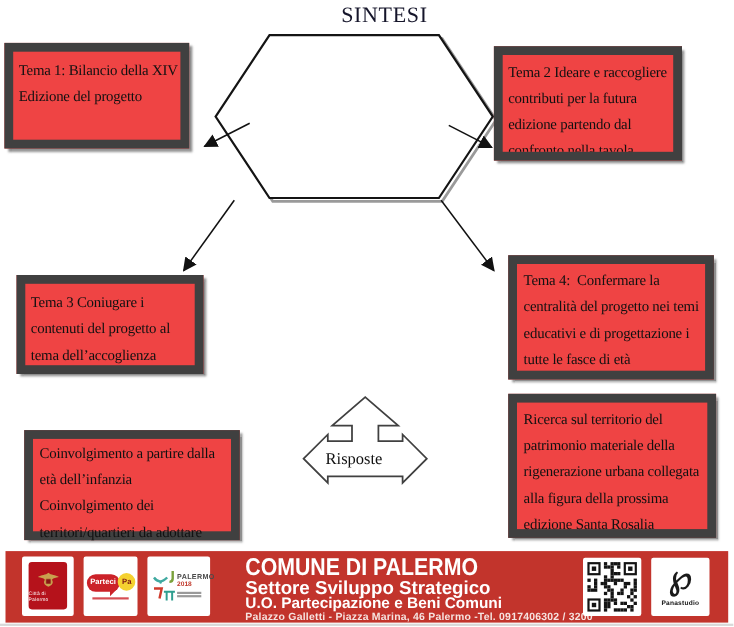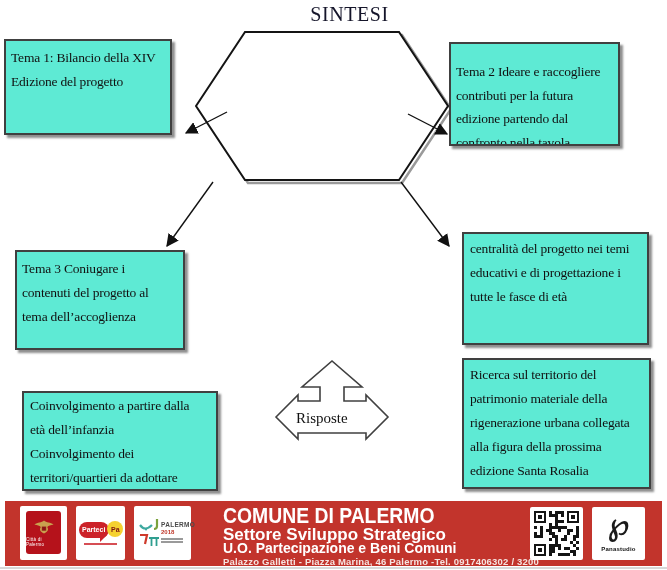--- a/index.html
+++ b/index.html
@@ -9,28 +9,28 @@
   .title{position:absolute;top:2px;left:0;right:0;text-align:center;
          font:20px/24px "Liberation Serif",serif;letter-spacing:.6px;color:#15152a;padding-left:32px;}
 
   svg.overlay{position:absolute;left:0;top:0;}
 
   .hextext{position:absolute;left:222px;top:34px;width:200px;text-align:center;
            font:14.5px/27.6px "Liberation Serif",serif;letter-spacing:-.1px;}
   .hextext b{font-weight:bold;}
   .hextext .hl{white-space:pre;}
 
-  .box{position:absolute;background:#5eead4;border:2px solid #404040;box-sizing:border-box;
+  .box{position:absolute;background:#ef4444;border:8px solid #404040;box-sizing:border-box;
        box-shadow:3px 3px 2px rgba(105,105,105,.75);
        font:13.5px/24px "Liberation Serif",serif;letter-spacing:-.2px;color:#111;}
   .box .bl{white-space:pre;}
   .tema1{left:4px;top:39px;width:168px;height:96px;padding:5px 4px 0 5px;}
-  .tema2{left:449px;top:42px;width:171px;height:104px;padding:16px 4px 0 5px;
+  .tema2{left:449px;top:42px;width:171px;height:104px;padding:4px 4px 0 5px;
          overflow:hidden;line-height:23.5px;}
-  .tema3{left:15px;top:250px;width:170px;height:100px;padding:5px 4px 0 5px;}
+  .tema3{left:15px;top:250px;width:170px;height:90px;padding:5px 4px 0 5px;}
   .tema4{left:462px;top:232px;width:187px;height:113px;padding:3px 4px 0 6px;}
   .coinv{left:22px;top:391px;width:196px;height:100px;padding:1px 4px 0 6px;}
   .ricerca{left:462px;top:358px;width:189px;height:131px;padding:3px 4px 0 6px;}
 
   .risp{position:absolute;left:296px;top:408px;width:74px;text-align:left;
         font:15px/20px "Liberation Serif",serif;}
 
   
   .banner{position:absolute;left:5px;top:501px;width:657px;height:65px;background:#c2342c;}
   .tile{position:absolute;background:#fff;border-radius:2px;}
@@ -121,20 +121,21 @@
     <div class="bl">rotonda</div>
   </div>
 
   <div class="box tema3">
     <div class="bl">Tema 3 Coniugare i</div>
     <div class="bl">contenuti del progetto al</div>
     <div class="bl">tema dell’accoglienza</div>
   </div>
 
   <div class="box tema4">
+    <div class="bl">Tema 4:  Confermare la</div>
     <div class="bl">centralità del progetto nei temi</div>
     <div class="bl">educativi e di progettazione i</div>
     <div class="bl">tutte le fasce di età</div>
   </div>
 
   <div class="box coinv">
     <div class="bl">Coinvolgimento a partire dalla</div>
     <div class="bl">età dell’infanzia</div>
     <div class="bl">Coinvolgimento dei</div>
     <div class="bl">territori/quartieri da adottare</div>

